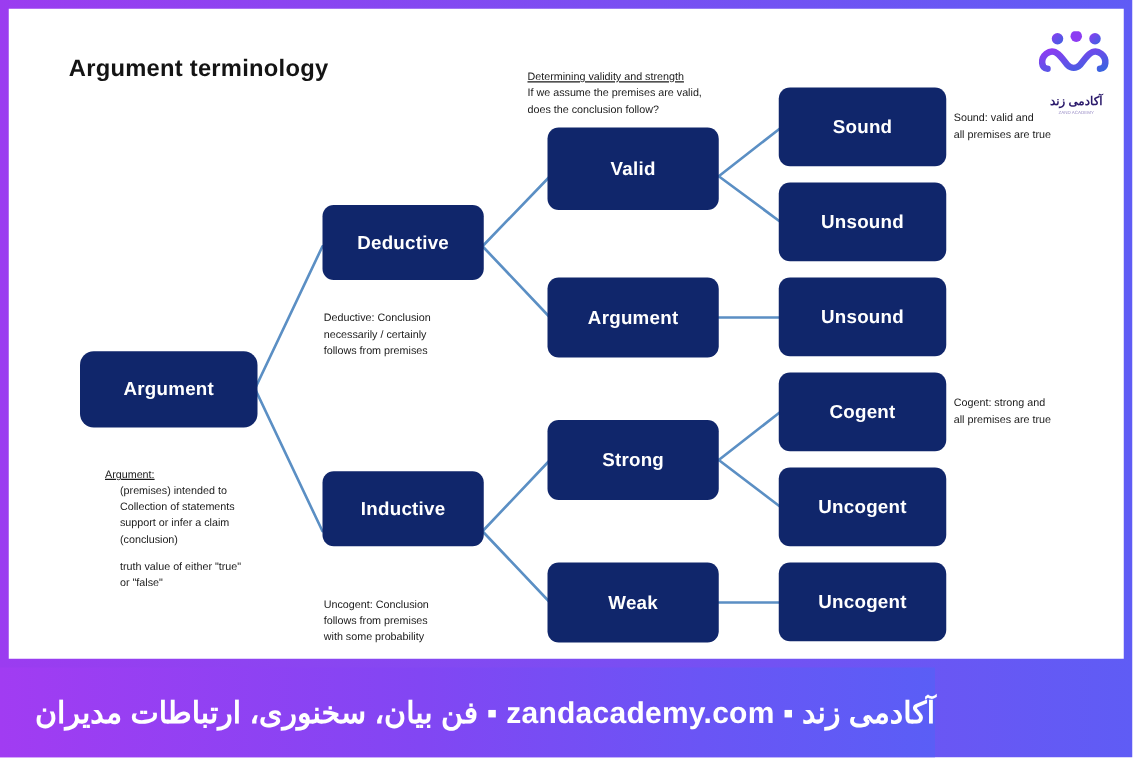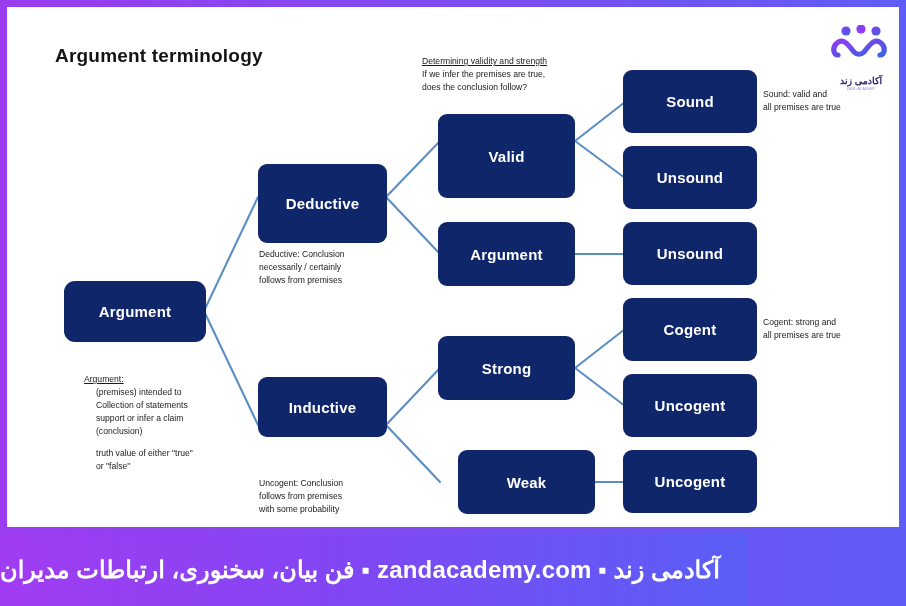--- a/index.html
+++ b/index.html
@@ -83,21 +83,21 @@
   .note .hd { text-decoration: underline; display:block; }
   .note .indent { display:block; padding-left: 12px; }
   .note .gap { display:block; height: 10px; }
   
   #footer {
     position: absolute;
     left: 0; bottom: 0;
     width: 748px; height: 72px;
     display: flex;
     align-items: center;
-    justify-content: flex-start;
+    justify-content: flex-end;
     background: linear-gradient(90deg, #a13cf2 0%, #8246f3 45%, #6a55f5 75%, #5a5ef6 100%);
   }
   #footer .ftxt {
     color: #ffffff;
     font-size: 24px;
     font-weight: bold;
     direction: rtl;
     white-space: nowrap;
     letter-spacing: 0.2px;
   }
@@ -147,38 +147,38 @@
 
         <line x1="568" y1="361" x2="618" y2="322"></line>
         <line x1="568" y1="361" x2="618" y2="399"></line>
 
         <line x1="568" y1="475" x2="618" y2="475"></line>
       </g>
     </svg>
 
     <div class="node lvl0" style="left:57px; top:274px; width:142px; height:61px;border-radius:11px;">Argument</div>
 
-    <div class="node" style="left:251px; top:157px; width:129px; height:79px;">Deductive</div>
+    <div class="node" style="left:251px; top:157px; width:129px; height:60px;">Deductive</div>
     <div class="node" style="left:251px; top:370px; width:129px; height:60px;">Inductive</div>
 
-    <div class="node" style="left:431px; top:107px; width:137px; height:84px;">Valid</div>
+    <div class="node" style="left:431px; top:95px; width:137px; height:66px;">Valid</div>
     <div class="node" style="left:431px; top:215px; width:137px; height:64px;">Argument</div>
     <div class="node" style="left:431px; top:329px; width:137px; height:64px;">Strong</div>
-    <div class="node" style="left:431px; top:443px; width:137px; height:64px;margin-left:20px;">Weak</div>
+    <div class="node" style="left:431px; top:443px; width:137px; height:64px;">Weak</div>
 
     <div class="node" style="left:616px; top:63px; width:134px; height:63px;">Sound</div>
     <div class="node" style="left:616px; top:139px; width:134px; height:63px;">Unsound</div>
     <div class="node" style="left:616px; top:215px; width:134px; height:63px;">Unsound</div>
     <div class="node" style="left:616px; top:291px; width:134px; height:63px;">Cogent</div>
     <div class="node" style="left:616px; top:367px; width:134px; height:63px;">Uncogent</div>
     <div class="node" style="left:616px; top:443px; width:134px; height:63px;">Uncogent</div>
 
     <div class="note" style="left:415px; top:48px; width:185px;">
       <span class="hd">Determining validity and strength</span>
-      <span>If we infer the premises are true,</span><br>
+      <span>If we assume the premises are valid,</span><br>
       <span>does the conclusion follow?</span>
     </div>
 
     <div class="note" style="left:756px; top:81px; width:140px;">
       <span>Sound: valid and</span><br>
       <span>all premises are true</span>
     </div>
 
     <div class="note" style="left:756px; top:309px; width:140px;">
       <span>Cogent: strong and</span><br>

